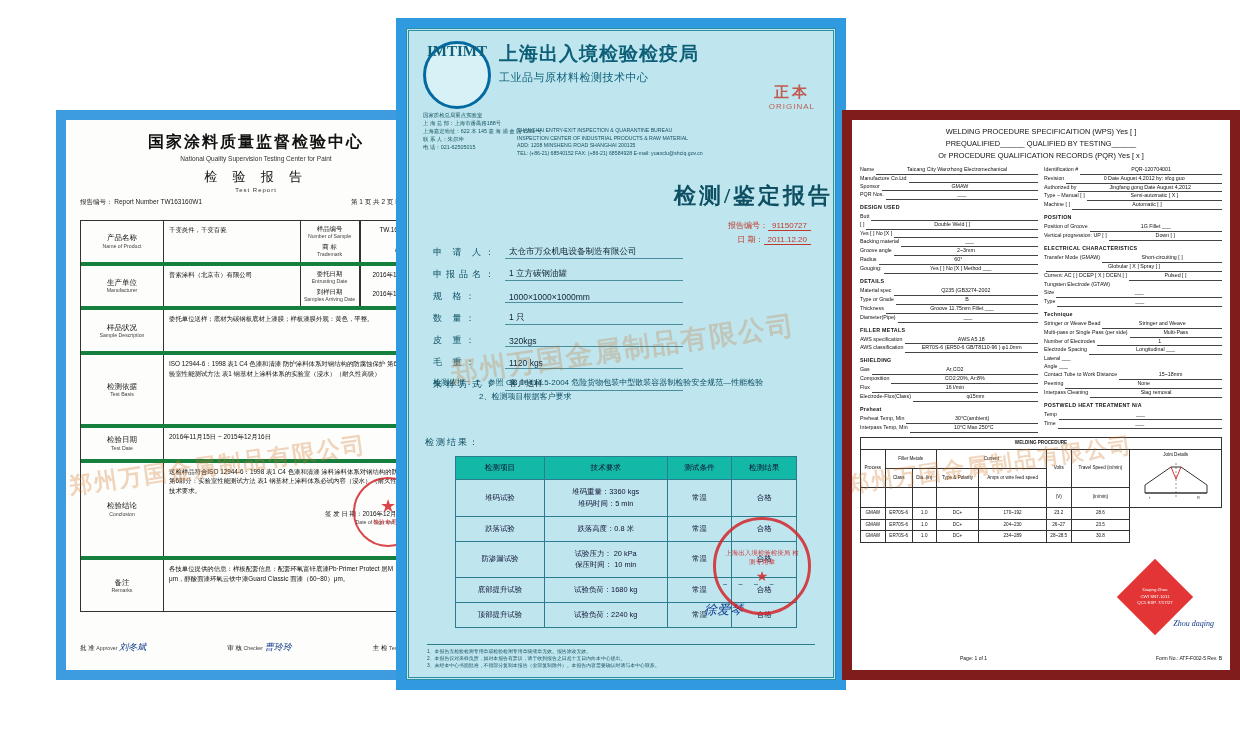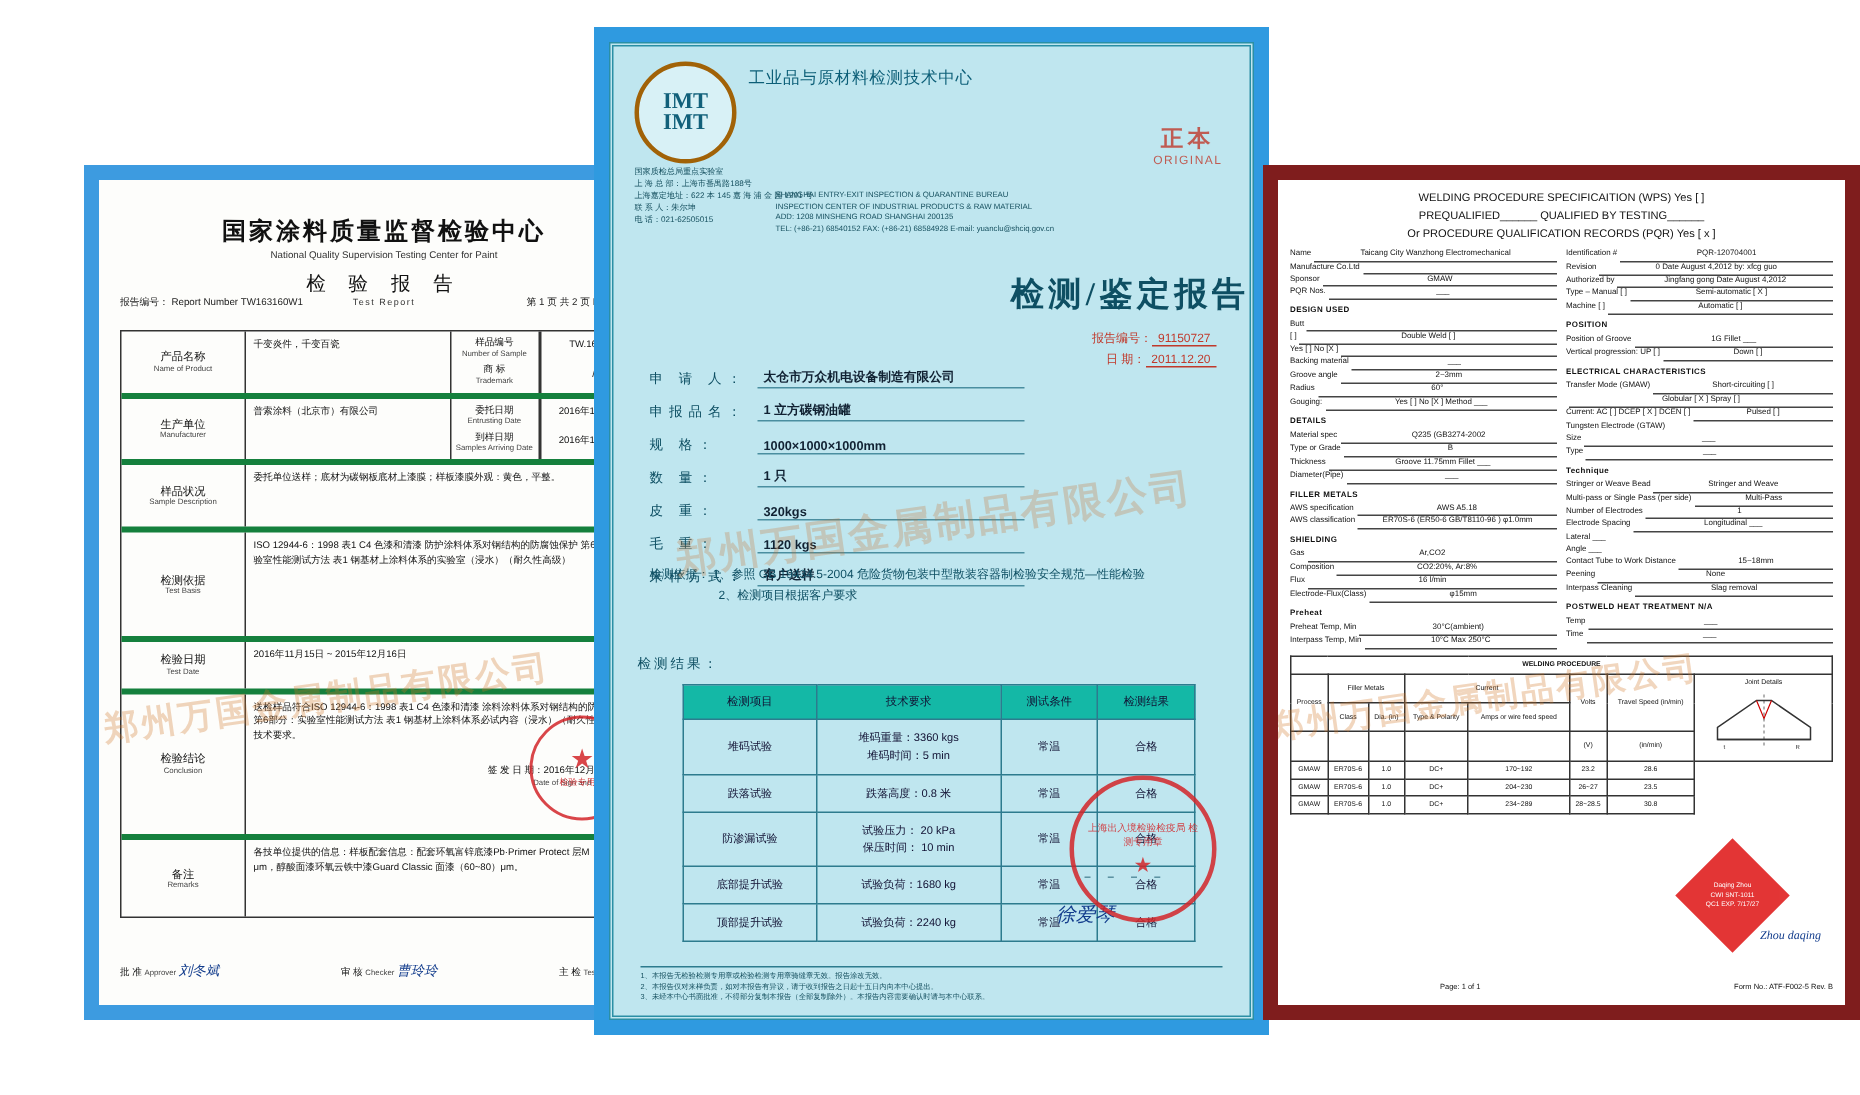--- a/index.html
+++ b/index.html
@@ -12,21 +12,21 @@
 
   
   .cert{position:absolute;background:#3399dd;box-sizing:border-box;}
   .cert .paper{position:absolute;left:10px;top:10px;right:10px;bottom:10px;background:#fff;overflow:hidden;}
 
   
   #cert-left{left:56px;top:110px;width:400px;height:570px;background:#3d9be0;padding:0;}
   #cert-left .paper{background:#fdfdfb;}
   .lf{position:absolute;left:14px;right:14px;}
   .lf-title{top:12px;text-align:center;}
-  .lf-title .cn{font-size:16px;letter-spacing:2px;color:#111;font-family:"Liberation Serif",serif;font-weight:bold;margin-top:12px;}
+  .lf-title .cn{font-size:16px;letter-spacing:2px;color:#111;font-family:"Liberation Serif",serif;font-weight:bold;}
   .lf-title .en{font-size:6.5px;color:#333;margin-top:2px;}
   .lf-title .cn2{font-size:13px;letter-spacing:6px;margin-top:6px;color:#111;font-family:"Liberation Serif",serif;}
   .lf-title .en2{font-size:6px;color:#333;margin-top:1px;letter-spacing:1px;}
   .lf-meta{top:78px;font-size:6.5px;color:#222;}
   .lf-meta .row{display:flex;justify-content:space-between;}
   .lf-meta .lbl{line-height:1.35;}
   .tbl{position:absolute;left:14px;right:14px;top:100px;bottom:58px;border:1px solid #333;display:flex;flex-direction:column;}
   .trow{display:flex;border-bottom:4px solid #15803d;flex:1;min-height:0;}
   .trow:last-child{border-bottom:none;}
   .tc-l{width:78px;border-right:1px solid #333;padding:3px 2px;font-size:6.2px;color:#111;display:flex;flex-direction:column;justify-content:center;align-items:center;text-align:center;line-height:1.25;flex:none;}
@@ -35,36 +35,36 @@
   .tc-r{flex:1;padding:4px 5px;font-size:6.4px;color:#111;line-height:1.5;position:relative;overflow:hidden;}
   .cellmini{border-left:1px solid #333;}
   .lf-sign{position:absolute;left:14px;right:14px;bottom:16px;font-size:6.4px;color:#111;display:flex;justify-content:space-between;}
   .handwrite{font-family:"Liberation Serif",serif;font-style:italic;color:#123c8c;font-size:9px;}
   .stamp-red{position:absolute;border:2px solid #d3262a;border-radius:50%;color:#d3262a;display:flex;flex-direction:column;align-items:center;justify-content:center;text-align:center;opacity:.85;}
 
   
   #cert-mid{left:396px;top:18px;width:450px;height:672px;background:#2f9ae0;}
   #cert-mid .paper{background:#bfe6ef;border:3px double #2a8fa5;}
   .mid-head{position:absolute;left:14px;top:10px;right:14px;display:flex;gap:8px;}
-  .imt-logo{width:62px;height:62px;border-radius:50%;border:3px solid #a16207;display:flex;flex-direction:column;align-items:center;justify-content:center;color:#11607a;font-family:"Liberation Serif",serif;font-weight:bold;font-size:15px;line-height:.95;flex:none;background:#d8f1f6;}
+  .imt-logo{width:62px;height:62px;border-radius:50%;border:3px solid #0369a1;display:flex;flex-direction:row;justify-content:center;color:#11607a;font-family:"Liberation Serif",serif;font-weight:bold;font-size:15px;line-height:.95;flex:none;background:#d8f1f6;}
   .mid-head-txt{flex:1;}
   .mid-head-txt .cn{font-size:19px;font-weight:bold;color:#0d5f78;font-family:"Liberation Serif",serif;letter-spacing:1px;}
   .mid-head-txt .cn-sm{font-size:11px;color:#0d5f78;font-family:"Liberation Serif",serif;margin-top:3px;letter-spacing:.5px;}
   .mid-addr{position:absolute;left:14px;top:80px;width:250px;font-size:5.4px;color:#16505f;line-height:1.5;}
   .mid-en{position:absolute;left:108px;top:96px;width:300px;font-size:5.2px;color:#16505f;line-height:1.45;}
   .orig-stamp{position:absolute;right:18px;top:52px;color:#c0392b;text-align:center;opacity:.8;}
   .orig-stamp .cn{font-size:15px;font-weight:bold;letter-spacing:3px;}
   .orig-stamp .en{font-size:8px;letter-spacing:1px;}
   .mid-title{position:absolute;left:0;right:0;top:150px;text-align:right;font-size:22px;font-weight:bold;color:#0e4f63;font-family:"Liberation Serif",serif;letter-spacing:3px;}
   .mid-no{position:absolute;right:22px;top:188px;font-size:8px;color:#c0392b;text-align:right;line-height:1.8;}
   .mid-no span.v{color:#c0392b;border-bottom:1px solid #c0392b;padding:0 4px;}
   .mid-fields{position:absolute;left:24px;top:215px;right:150px;font-size:9px;color:#0e4f63;}
   .mf-row{display:flex;align-items:flex-end;margin-bottom:9px;}
   .mf-lbl{width:72px;letter-spacing:4px;flex:none;}
-  .mf-val{flex:1;border-bottom:1px solid #4a8ea0;padding-left:4px;color:#123;font-size:8.5px;font-weight:bold;}
+  .mf-val{flex:1;border-bottom:1px solid #4a8ea0;padding-left:4px;color:#123;font-size:8.5px;}
   .mid-basis{position:absolute;left:24px;top:345px;right:24px;font-size:8px;color:#0e4f63;line-height:1.7;}
   .mid-basis .ix{margin-left:46px;display:block;}
   .mid-res{position:absolute;left:16px;top:405px;font-size:9px;color:#0e4f63;letter-spacing:2px;}
   .mtable{position:absolute;left:46px;right:36px;top:425px;border:1px solid #2d7b8e;border-collapse:collapse;width:calc(100% - 82px);}
   .mtable td,.mtable th{border:1px solid #2d7b8e;font-size:7.4px;color:#113;padding:6px 3px;text-align:center;font-weight:normal;}
   .mtable th{background:#14b8a6;font-size:7.6px;}
   .mtable .two{line-height:1.6;}
   .mid-foot{position:absolute;left:18px;right:18px;bottom:8px;font-size:4.9px;color:#16505f;line-height:1.45;border-top:1px solid #2d7b8e;padding-top:3px;}
   .mid-sign{position:absolute;right:90px;bottom:58px;font-family:"Liberation Serif",serif;font-style:italic;color:#123c8c;font-size:13px;}
   .mid-dash{position:absolute;right:55px;bottom:86px;font-size:9px;color:#0e4f63;letter-spacing:2px;}
@@ -232,20 +232,21 @@
 
   <div class="cert" id="cert-mid">
     <div class="paper">
 
       <div class="mid-head">
         <div class="imt-logo">
           <span>IMT</span>
           <span>IMT</span>
         </div>
         <div class="mid-head-txt">
+          <div class="cn">上海出入境检验检疫局</div>
           <div class="cn-sm">工业品与原材料检测技术中心</div>
         </div>
       </div>
 
       <div class="mid-addr">
         <div>国家质检总局重点实验室</div>
         <div>上 海 总 部：上海市番禺路188号</div>
         <div>上海嘉定地址：622 本 145 嘉 海 浦 金 园 1201 号</div>
         <div>联 系 人：朱尔坤</div>
         <div>电  话：021-62505015</div>

